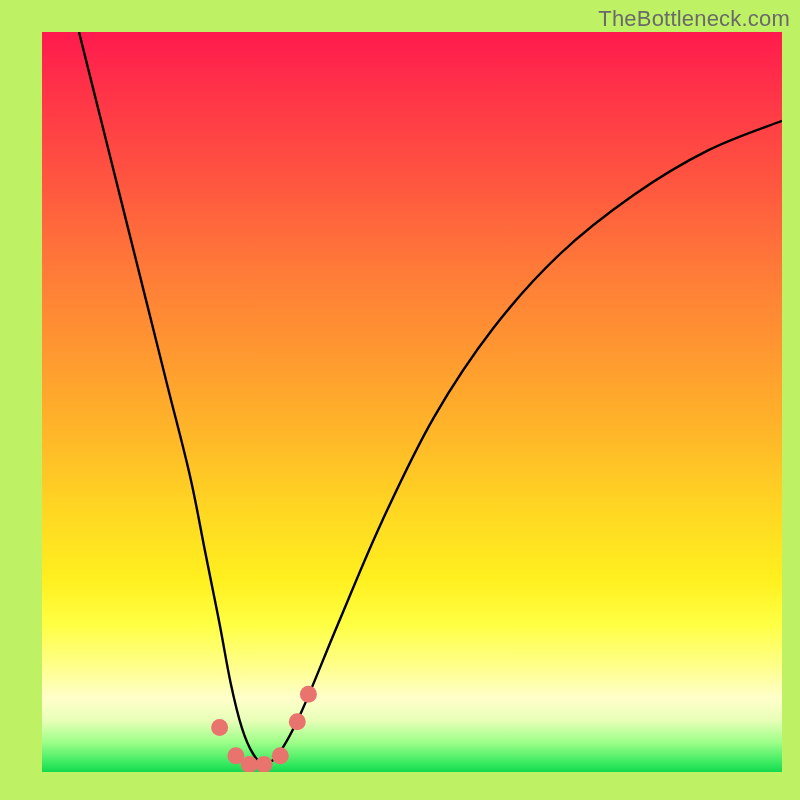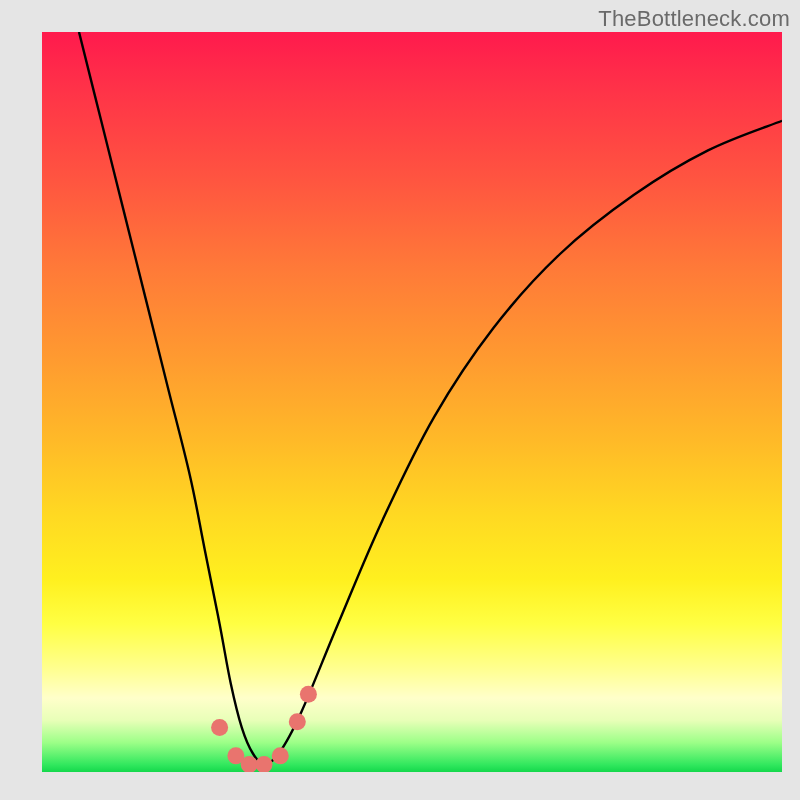--- a/index.html
+++ b/index.html
@@ -9,21 +9,21 @@
     height: 800px;
     background: #000;
     overflow: hidden;
   }
   .frame {
     position: absolute;
     left: 0;
     top: 0;
     width: 800px;
     height: 800px;
-    background: #e5e5e5;
+    background: #bef264;
   }
   .plot {
     position: absolute;
     left: 42px;
     top: 32px;
     width: 740px;
     height: 740px;
     background: linear-gradient(to bottom,
       #ff1a4d 0%,
       #ff3348 8%,

